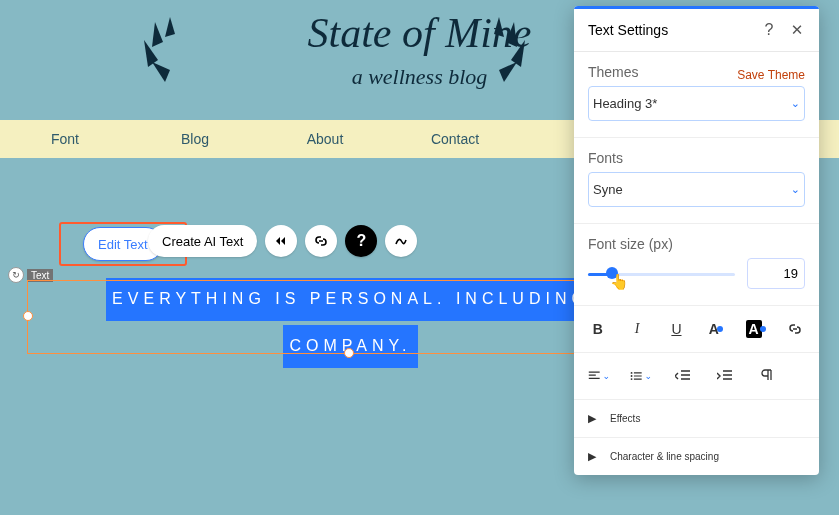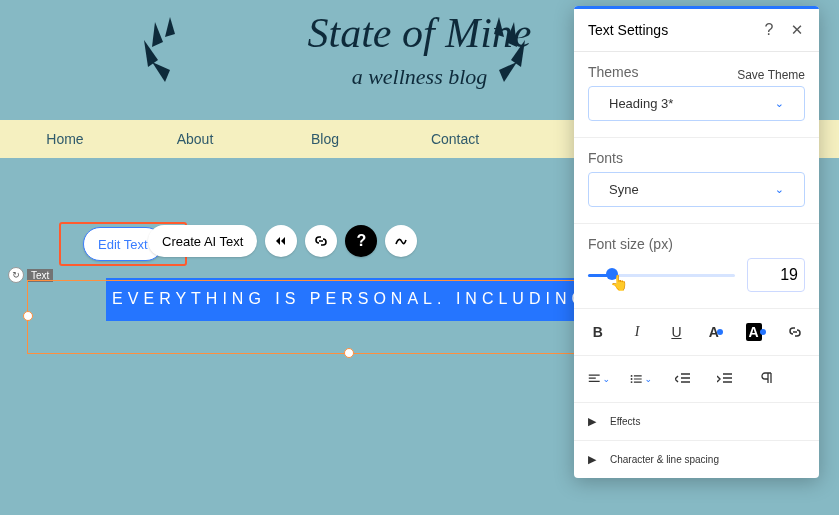--- a/index.html
+++ b/index.html
@@ -23,33 +23,33 @@
 .selbox{position:absolute;left:27px;top:280px;width:650px;height:72px;border:1px solid #ff8f3e;pointer-events:none}
 .handle{position:absolute;width:8px;height:8px;background:#fff;border:1px solid #ff8f3e;border-radius:50%}
 .rot{position:absolute;width:14px;height:14px;border:1px solid #999;border-radius:50%;background:#fff;left:8px;top:267px;font-size:9px;line-height:14px;text-align:center;color:#555}
 .panel{position:absolute;right:20px;top:6px;width:245px;background:#fff;box-shadow:0 4px 20px rgba(0,0,0,.25);border-radius:4px;overflow:hidden}
 .panel .bar{height:3px;background:#2575ff}
 .panel .head{display:flex;align-items:center;padding:12px 14px;border-bottom:1px solid #e8e8e8}
 .panel .head .t{flex:1;font-weight:400;font-size:14px}
 .panel .head .ic{width:16px;text-align:center;color:#555;cursor:pointer}
 .panel .section{padding:12px 14px 16px;border-bottom:1px solid #eee}
 .label{font-size:14px;color:#666;margin-bottom:6px}
-.select{border:1px solid #b9d4ff;border-radius:4px;padding:9px 20px;display:flex;align-items:center;cursor:pointer}
+.select{border:1px solid #b9d4ff;border-radius:4px;padding:9px 4px;display:flex;align-items:center;cursor:pointer}
 .select .txt{flex:1;font-size:13px;color:#333}
 .chev{color:#2575ff;font-size:11px}
-.savetheme{color:#404040;font-size:12px;cursor:pointer}
+.savetheme{color:#c2410c;font-size:12px;cursor:pointer}
 .sectionhead{display:flex;align-items:center}
 .sectionhead .label{flex:1}
 .slider-row{display:flex;align-items:center;gap:12px}
 .slider{flex:1;position:relative;height:20px}
 .track{position:absolute;top:9px;left:0;right:0;height:3px;background:#d6e4ff;border-radius:2px}
 .fill{position:absolute;top:9px;left:0;width:22px;height:3px;background:#2575ff;border-radius:2px}
 .thumb{position:absolute;top:3px;left:18px;width:12px;height:12px;background:#2575ff;border-radius:50%;cursor:pointer}
 .cursor{position:absolute;left:22px;top:9px;font-size:15px;pointer-events:none}
-.numbox{width:44px;border:1px solid #ccd9ff;border-radius:4px;padding:7px 6px;text-align:right;font-size:16px}
+.numbox{width:44px;border:1px solid #ccd9ff;border-radius:4px;padding:7px 6px;text-align:right;font-size:13px}
 .iconrow{display:flex;gap:20px;padding:12px 14px;align-items:center;color:#333;border-bottom:1px solid #eee}
 .iconbtn{width:22px;height:22px;display:inline-flex;align-items:center;justify-content:center;cursor:pointer;font-size:14px}
 .accrow{display:flex;align-items:center;padding:12px 14px;border-bottom:1px solid #eee;cursor:pointer}
 .accrow .arr{width:14px;margin-right:8px;font-size:11px;color:#333}
 .accrow .lbl{font-size:10px;color:#333}
 </style>
 </head>
 <body>
 
 <div class="header">
@@ -67,23 +67,23 @@
         <path d="M25 10 L22 35 L33 30 Z"></path>
         <path d="M14 28 L18 55 L28 48 Z"></path>
         <path d="M22 50 L35 70 L40 58 Z"></path>
       </g>
     </svg>
   <div class="title">State of Mine</div>
   <div class="subtitle">a wellness blog</div>
 </div>
 
 <div class="navbar">
-  <div class="item">Home</div>
+  <div class="item">Font</div>
+  <div class="item">Blog</div>
   <div class="item">About</div>
-  <div class="item">Blog</div>
   <div class="item">Contact</div>
 </div>
 
 <div class="edit-wrap">
   <span class="pill blue">Edit Text</span>
 </div>
 <div class="toolbar">
   <span style="width:80px"></span>
   <span class="pill">Create AI Text</span>
   <span class="circle">
@@ -101,20 +101,21 @@
       <svg width="14" height="14" viewBox="0 0 14 14">
         <path d="M2 10 Q5 2 8 8 Q10 12 12 6" stroke="#000" stroke-width="1.6" fill="none"></path>
       </svg>
     </span>
 </div>
 
 <div class="rot">↻</div>
 <div class="textlabel">Text</div>
 <div class="textblock">
   <span class="line">EVERYTHING IS PERSONAL. INCLUDING</span><br>
+  <span class="line">COMPANY.</span>
 </div>
 <div class="selbox">
   <div class="handle" style="left:-5px;top:30px"></div>
   <div class="handle" style="right:-5px;top:30px"></div>
   <div class="handle" style="left:316px;bottom:-5px"></div>
 </div>
 
 <div class="panel">
   <div class="bar"></div>
   <div class="head">

